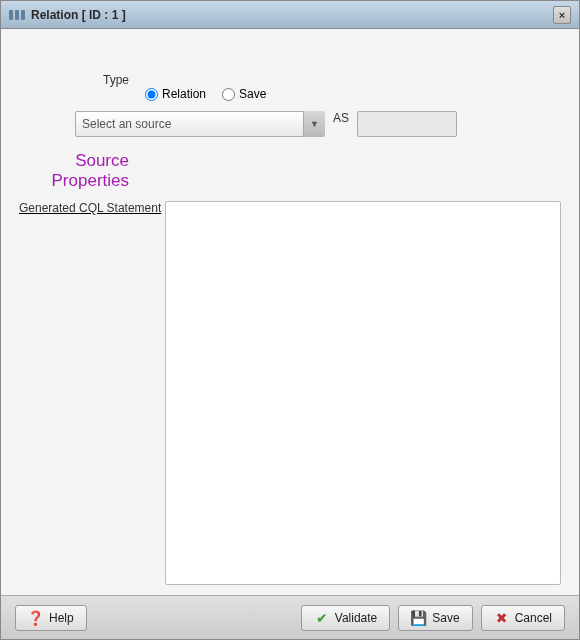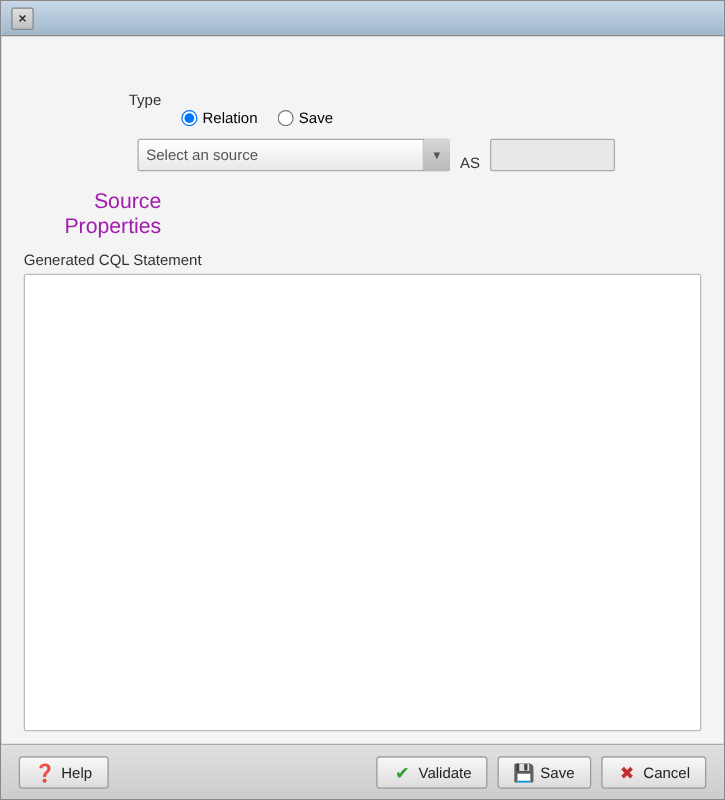--- a/index.html
+++ b/index.html
@@ -156,23 +156,23 @@
     .props-row-item {
       height: 22px;
       border-bottom: 1px solid #e0e0e0;
       background: #f8f8f8;
     }
     .props-row-item:nth-child(even) {
       background: #f0f0f0;
     }
     .cql-section {
       display: flex;
-      flex-direction: column;
       gap: 4px;
       flex: 1;
+      text-decoration: underline;
     }
     .cql-label {
       font-size: 12px;
       color: #333;
     }
     .cql-textarea {
       flex: 1;
       border: 1px solid #bbb;
       background: #fff;
       border-radius: 2px;
@@ -218,38 +218,46 @@
     .icon-validate { color: #30a030; }
     .icon-save { color: #2060c0; }
     .icon-cancel { color: #c03030; }
   </style>
 </head>
 <body>
 
 <div class="dialog">
 
   <div class="title-bar">
+    <div class="title-bar-left">
+      <div class="title-bar-icon">
+        <span></span>
+          <span></span>
+          <span></span>
+      </div>
+      <span class="title-text">Relation [ ID : 1 ]</span>
+    </div>
     <div class="close-btn">×</div>
   </div>
 
   <div class="dialog-body">
 
     <div style="display:flex; align-items:center; gap:16px;">
       <span style="width:110px; text-align:right; font-size:12px; color:#333; flex-shrink:0;margin-top:16px;">Type</span>
       <label class="radio-label">
         <input type="radio" name="type" value="relation" checked="" style="">
         <span>Relation</span>
       </label>
       <label class="radio-label">
         <input type="radio" name="type" value="view" style="">
         <span>Save</span>
       </label>
     </div>
 
-    <div style="display:flex; align-items:flex-end; gap:8px; margin-left:91px;">
+    <div style="display:flex; align-items:flex-start; gap:8px; margin-left:56px;">
       <div class="select-wrapper">
         <select class="source-select" style="padding-right:24px; width:250px;">
           <option value="">Select an source</option>
         </select>
         <div class="select-arrow">▼</div>
       </div>
       <span class="as-label">AS</span>
       <div class="as-input"></div>
     </div>
 

